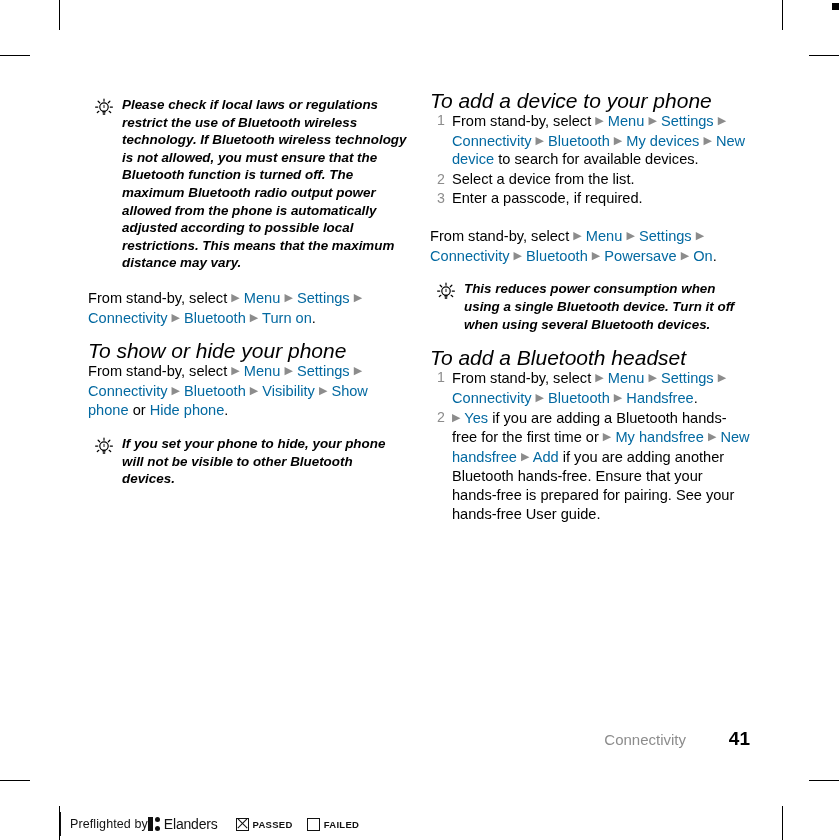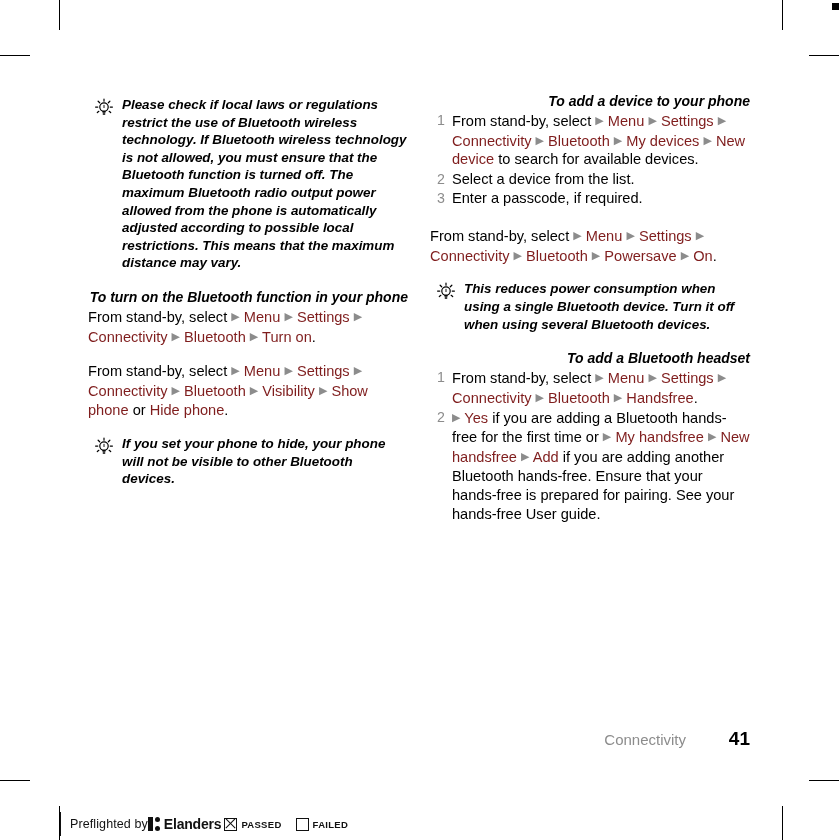--- a/index.html
+++ b/index.html
@@ -64,26 +64,25 @@
   .bulb-icon {
     position: absolute;
     left: 5px;
     top: 1px;
     width: 22px;
     height: 22px;
   }
 
   
   .heading {
-    font-weight: bold;
+    font-weight: normal;
     font-style: italic;
-    font-size: 14px;
+    font-size: 21px;
     line-height: 18px;
     margin-bottom: 1px;
-    text-align: right;
   }
   .section { margin-bottom: 15px; }
 
   
   .body-text {
     font-size: 14.6px;
     line-height: 19.2px;
   }
 
   
@@ -104,21 +103,21 @@
     left: 0;
     top: 0;
     width: 15px;
     text-align: right;
     color: #8c8c8c;
     font-size: 14.2px;
   }
 
   
   .menu-term {
-    color: #7f1d1d;
+    color: #0369a1;
   }
   .arrow {
     color: #8c8c8c;
     font-size: 11px;
     vertical-align: 1.5px;
     letter-spacing: 0;
   }
 
   
   .footer {
@@ -179,23 +178,23 @@
     position: absolute;
     left: 7px;
     width: 5px; height: 5px;
     background: #111;
     border-radius: 50%;
   }
   .elanders-mark .dot.d1 { top: 0px; }
   .elanders-mark .dot.d2 { top: 9px; }
   .elanders-name {
     font-size: 14px;
-    font-weight: bold;
+    font-weight: normal;
     color: #111;
-    margin-right: 3px;
+    margin-right: 18px;
     letter-spacing: -0.2px;
   }
   .stamp {
     display: flex;
     align-items: center;
     margin-right: 14px;
   }
   .stamp-box {
     position: relative;
     width: 11px;
@@ -253,37 +252,37 @@
           </g>
           <circle cx="12" cy="11" r="4.6" fill="none" stroke="#000" stroke-width="1.3"></circle>
           <path d="M10.6 15.6 h2.8 M10.8 17.2 h2.4 M11.2 18.7 h1.6" stroke="#000" stroke-width="1.2" fill="none" stroke-linecap="round"></path>
           <path d="M12 8.6 v3.4" stroke="#000" stroke-width="1" fill="none"></path>
         </svg>
       </span>
       <span>Please check if local laws or regulations restrict the use of Bluetooth wireless technology. If Bluetooth wireless technology is not allowed, you must ensure that the Bluetooth function is turned off. The maximum Bluetooth radio output power allowed from the phone is automatically adjusted according to possible local restrictions. This means that the maximum distance may vary.</span>
     </div>
 
     <div class="section">
-      <div class="heading">To turn on the Bluetooth function in your phone</div>
       <div class="body-text">
         <span>From stand-by, select</span>
         <span class="arrow">▶</span>
         <span class="menu-term">Menu</span>
         <span class="arrow">▶</span>
         <span class="menu-term">Settings</span>
         <span class="arrow">▶</span>
         <span class="menu-term">Connectivity</span>
         <span class="arrow">▶</span>
         <span class="menu-term">Bluetooth</span>
         <span class="arrow">▶</span>
         <span class="menu-term">Turn on</span><span>.</span>
       </div>
     </div>
 
     <div class="section">
+      <div class="heading">To show or hide your phone</div>
       <div class="body-text">
         <span>From stand-by, select</span>
         <span class="arrow">▶</span>
         <span class="menu-term">Menu</span>
         <span class="arrow">▶</span>
         <span class="menu-term">Settings</span>
         <span class="arrow">▶</span>
         <span class="menu-term">Connectivity</span>
         <span class="arrow">▶</span>
         <span class="menu-term">Bluetooth</span>

